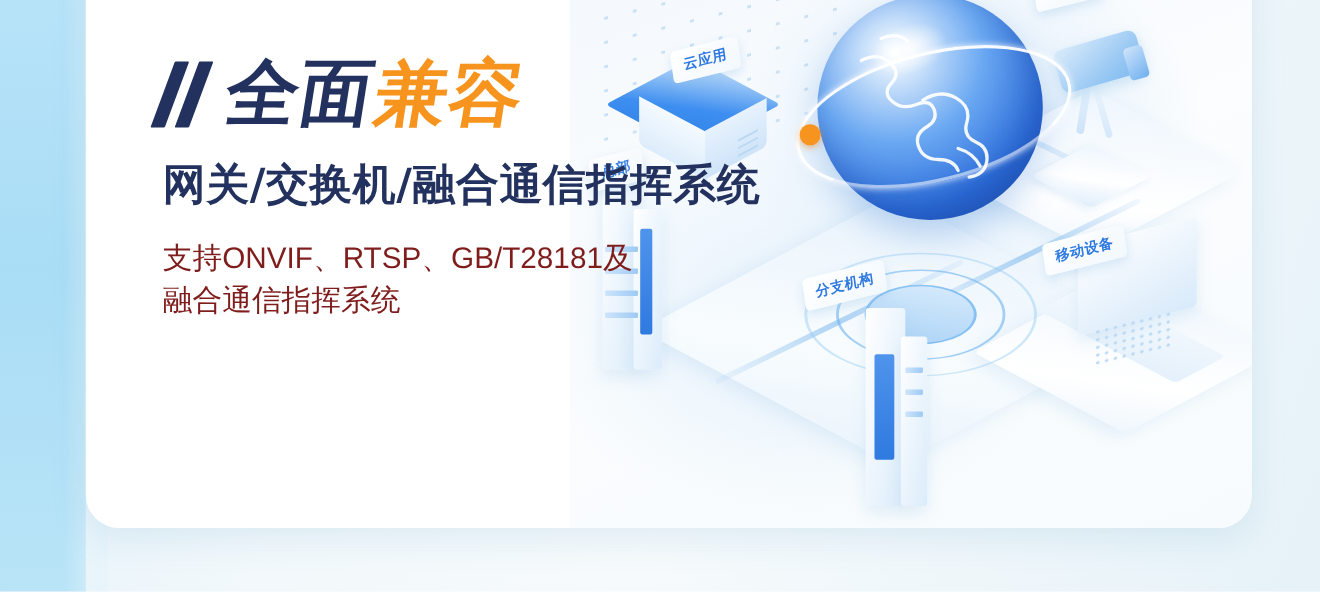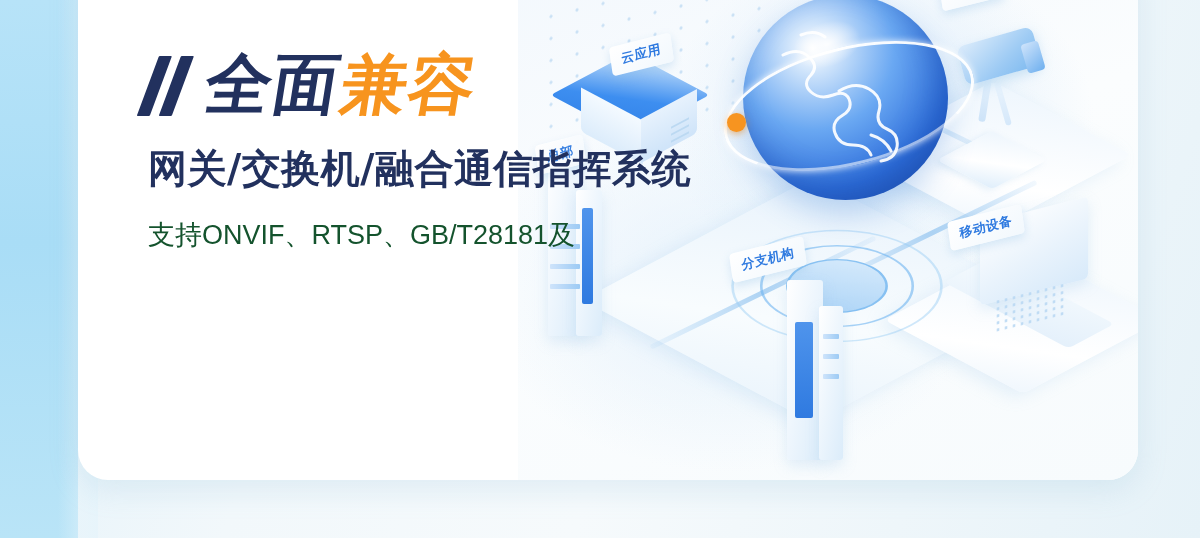--- a/index.html
+++ b/index.html
@@ -242,21 +242,21 @@
     margin-top: 26px;
     font-size: 39px; line-height: 1.28;
     font-weight: bold; color: #22315e;
     font-family: "DejaVu Sans", "Liberation Sans", sans-serif;
     letter-spacing: .5px;
   }
 
   .body-text {
     margin-top: 22px;
     font-size: 27px; line-height: 1.42;
-    color: #14532d; font-weight: normal;
+    color: #7f1d1d; font-weight: normal;
     font-family: "Liberation Sans", "DejaVu Sans", sans-serif;
   }
   .body-text div { white-space: nowrap; }
 </style>
 </head>
 <body>
 
 <div id="stage">
 
   <div class="left-band"></div>
@@ -359,17 +359,18 @@
         <span class="h-dark">全面</span>
         <span class="h-accent">兼容</span>
       </div>
 
       <div class="subhead">
         <div>网关/交换机/融合通信指挥系统</div>
       </div>
 
       <div class="body-text">
         <div>支持ONVIF、RTSP、GB/T28181及</div>
+        <div>融合通信指挥系统</div>
       </div>
 
     </div>
   </div>
 </div>
 
 </body></html>

